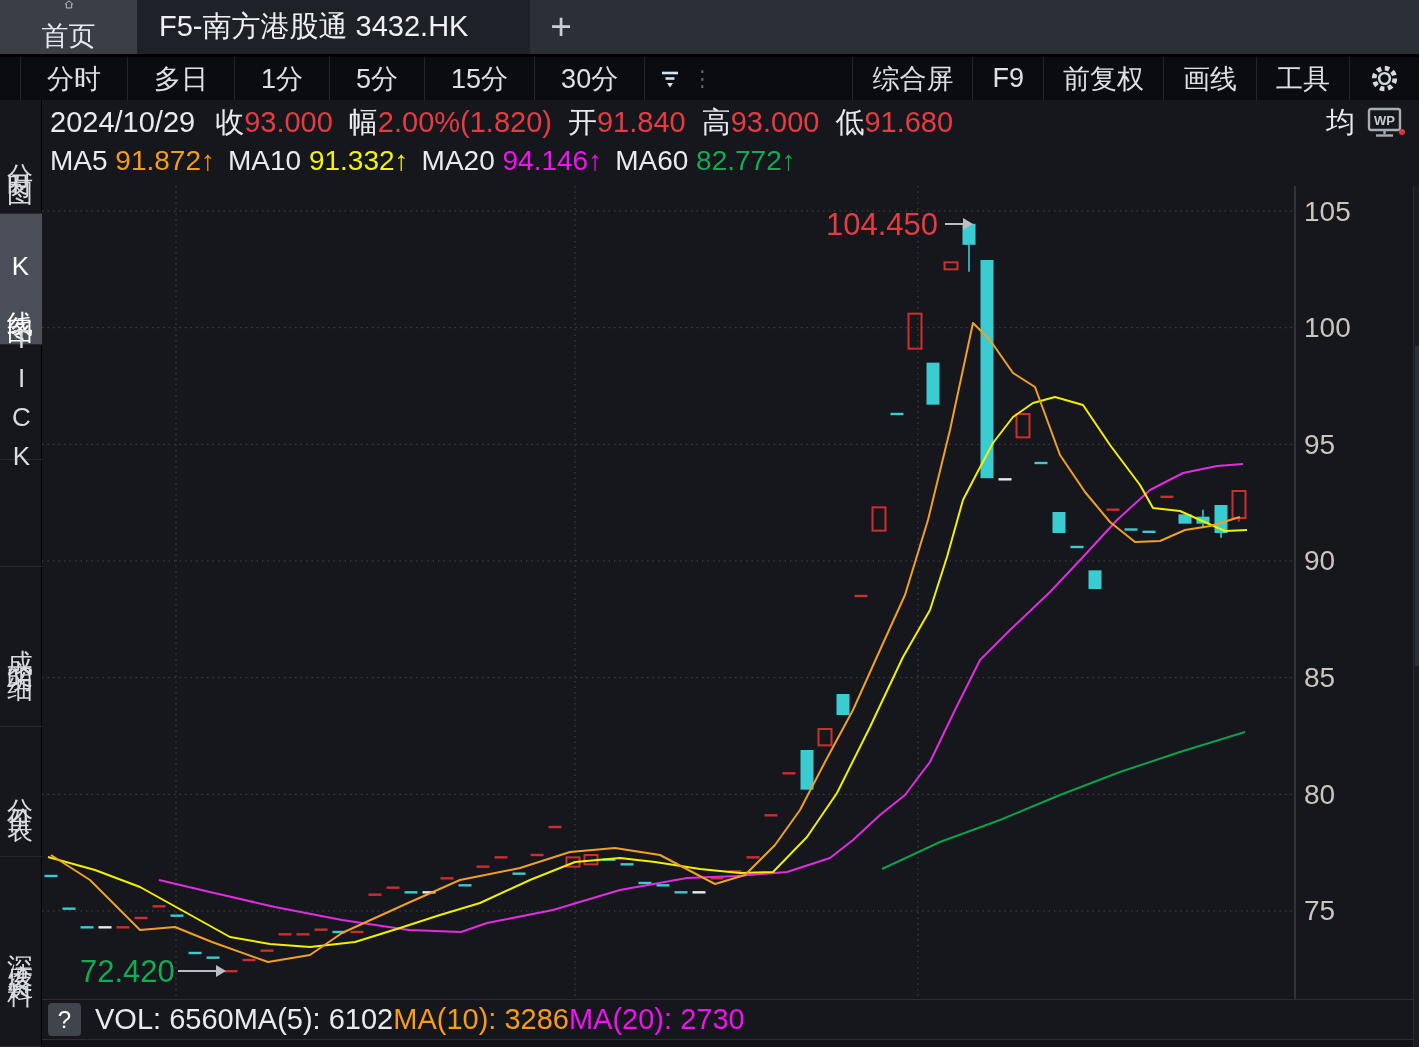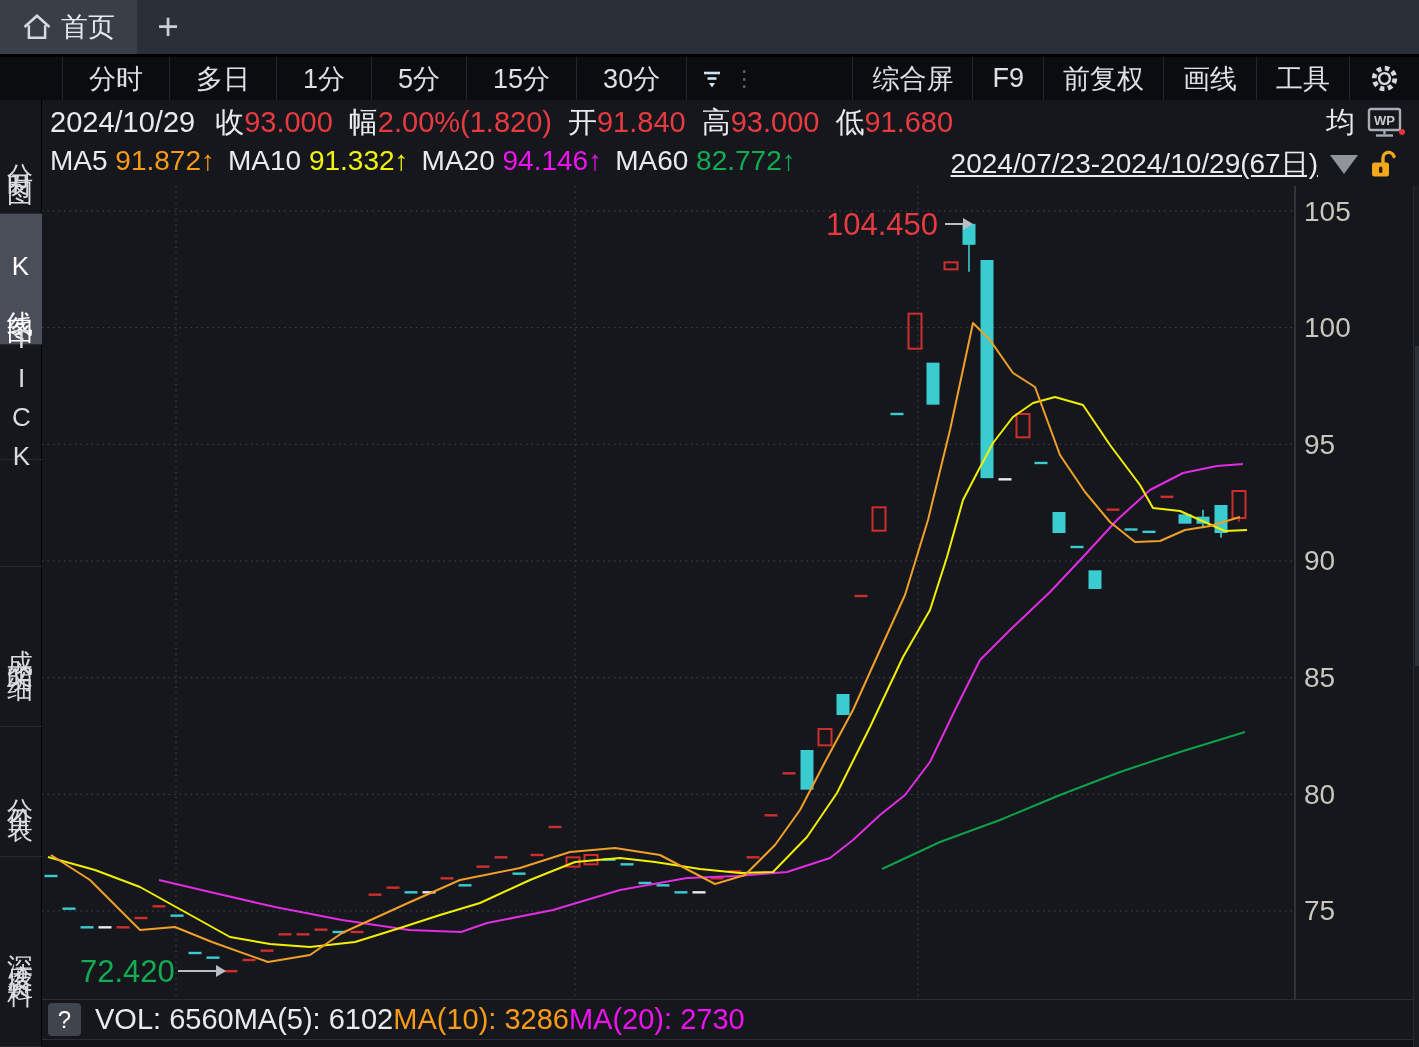--- a/index.html
+++ b/index.html
@@ -2,26 +2,26 @@
 <html><head>
 <meta charset="utf-8">
 <style>
   * { margin:0; padding:0; box-sizing:border-box; }
   html,body { width:1419px; height:1047px; overflow:hidden; }
   body { background:#101114; font-family:"Liberation Sans","DejaVu Sans",sans-serif; }
   .app { width:1419px; height:1047px; display:flex; flex-direction:column; }
 
   
   .tabbar { height:57px; background:#2b2f37; display:flex; align-items:stretch; border-bottom:3px solid #000; flex:none; }
-  .tab-home { width:137px; background:#3a3e47; color:#e6e9ed; font-size:27px; display:flex; align-items:center; justify-content:center; gap:9px; }
+  .tab-home { width:137px; background:#3a3e47; color:#e6e9ed; font-size:27px; display:flex; align-items:center; justify-content:center; gap:9px;flex-direction:column; }
   .tab-doc { width:393px; background:#1e2128; color:#eef0f3; font-size:29px; display:flex; align-items:center; padding-left:22px; }
   .tab-plus { width:62px; color:#c9ced5; font-size:37px; display:flex; align-items:center; justify-content:center; font-weight:300; }
 
   
-  .toolbar { height:43px; background:#0b0c10; display:flex; align-items:stretch; color:#dde1e7; font-size:27px; padding-left:62px; flex:none;justify-content:space-between; }
+  .toolbar { height:43px; background:#0b0c10; display:flex; align-items:stretch; color:#dde1e7; font-size:27px; padding-left:20px; flex:none;justify-content:space-between; }
   .tb-left, .tb-right { display:flex; align-items:stretch; }
   .tb-right { margin-left:auto; }
   .tb-item { padding:0 26px; display:flex; align-items:center; border-right:1px solid #23262d; cursor:default; white-space:nowrap; }
   .tb-left .tb-item:first-child { border-left:1px solid #23262d; }
   .tb-right .tb-item { border-right:none; border-left:1px solid #23262d; padding:0 19px; }
   .tb-icon { display:flex; align-items:center; justify-content:center; padding:0 13px; }
   .tb-dots { width:14px; display:flex; align-items:center; justify-content:center; color:#5c6169; font-size:22px; letter-spacing:0; }
 
   
   .main { flex:1; display:flex; min-height:0; }
@@ -67,20 +67,23 @@
 <body>
 
 <div class="app">
 
   <div class="tabbar">
     <div class="tab-home">
       <svg width="30" height="28" viewBox="0 0 24 22">
         <path d="M2 11 L12 2 L22 11 M5.5 9.5 V19.5 H18.5 V9.5" fill="none" stroke="#d5dae0" stroke-width="2"></path>
       </svg>
       <span>首页</span>
+    </div>
+    <div class="tab-doc">
+      <span>F5-南方港股通 3432.HK</span>
     </div>
     <div class="tab-plus">
       <span>+</span>
     </div>
   </div>
 
   <div class="toolbar">
     <div class="tb-left" id="tb-left">
         <span class="tb-item">分时</span>
         <span class="tb-item">多日</span>
@@ -151,29 +154,20 @@
             <text x="19.5" y="19" text-anchor="middle" font-size="13" font-weight="bold" fill="#c4cad1" font-family="Liberation Sans, sans-serif">WP</text>
             <line x1="19.5" y1="24" x2="19.5" y2="28" stroke="#a7adb5" stroke-width="2.4"></line>
             <line x1="11" y1="29.5" x2="28" y2="29.5" stroke="#a7adb5" stroke-width="2.4"></line>
             <circle cx="37" cy="26" r="3" fill="#e8333d"></circle>
           </svg>
         </span>
       </div>
 
       <div class="ma-bar">
         <span id="ma-items"><span class="ma-item"><span>MA5 </span><span style="color: rgb(247, 155, 24);">91.872↑</span></span><span class="ma-item"><span>MA10 </span><span style="color: rgb(242, 242, 12);">91.332↑</span></span><span class="ma-item"><span>MA20 </span><span style="color: rgb(240, 18, 240);">94.146↑</span></span><span class="ma-item"><span>MA60 </span><span style="color: rgb(18, 173, 82);">82.772↑</span></span></span>
-        <span class="ma-right">
-          <span class="date-range">2024/07/23-2024/10/29(67日)</span>
-          <span class="tri-down"></span>
-          <svg width="27" height="31" viewBox="0 0 27 31">
-            <path d="M13 14 v-5 a5.6 5.6 0 0 1 11 -1.5" fill="none" stroke="#f2a71c" stroke-width="3.4" stroke-linecap="round"></path>
-            <rect x="2" y="13.5" width="17" height="14" rx="2.5" fill="#f2a71c"></rect>
-            <rect x="9" y="17.5" width="3.4" height="6.5" rx="1.5" fill="#2a2108"></rect>
-          </svg>
-        </span>
       </div>
 
       <div class="chart-wrap">
         <svg id="kchart" width="1377" height="813">
             <line x1="0" y1="25" x2="1253" y2="25" stroke="#45484f" stroke-width="1" stroke-dasharray="1.5,4"></line>
             <text x="1262" y="25" dominant-baseline="central" font-size="28" fill="#cac6bd">105</text>
             <line x1="0" y1="141.6665" x2="1253" y2="141.6665" stroke="#45484f" stroke-width="1" stroke-dasharray="1.5,4"></line>
             <text x="1262" y="141.6665" dominant-baseline="central" font-size="28" fill="#cac6bd">100</text>
             <line x1="0" y1="258.333" x2="1253" y2="258.333" stroke="#45484f" stroke-width="1" stroke-dasharray="1.5,4"></line>
             <text x="1262" y="258.333" dominant-baseline="central" font-size="28" fill="#cac6bd">95</text>

